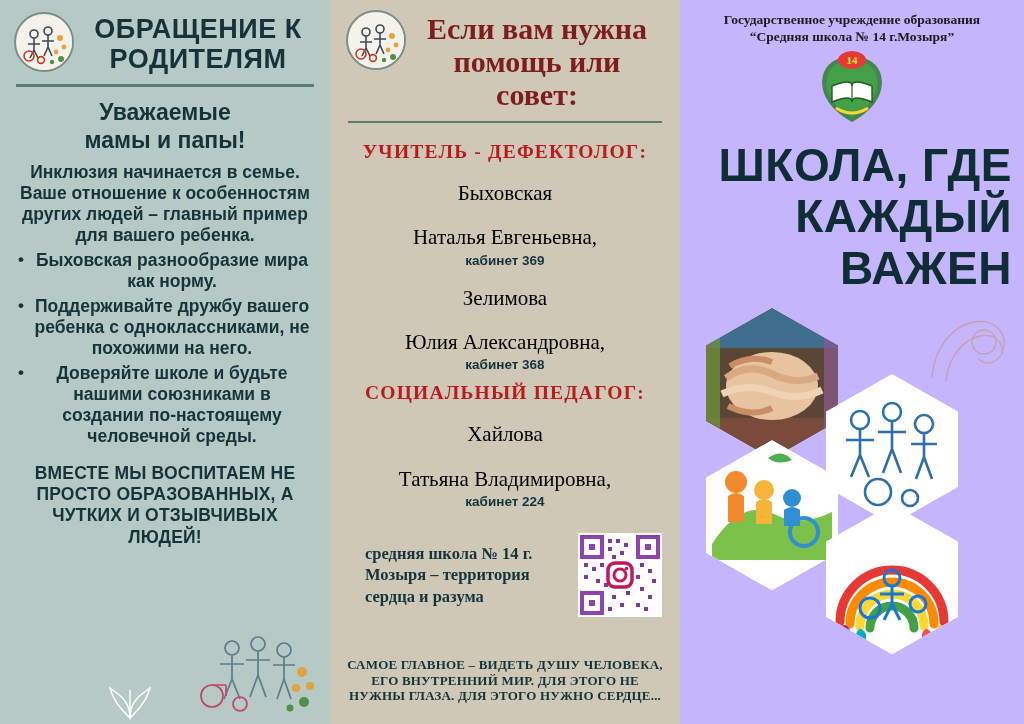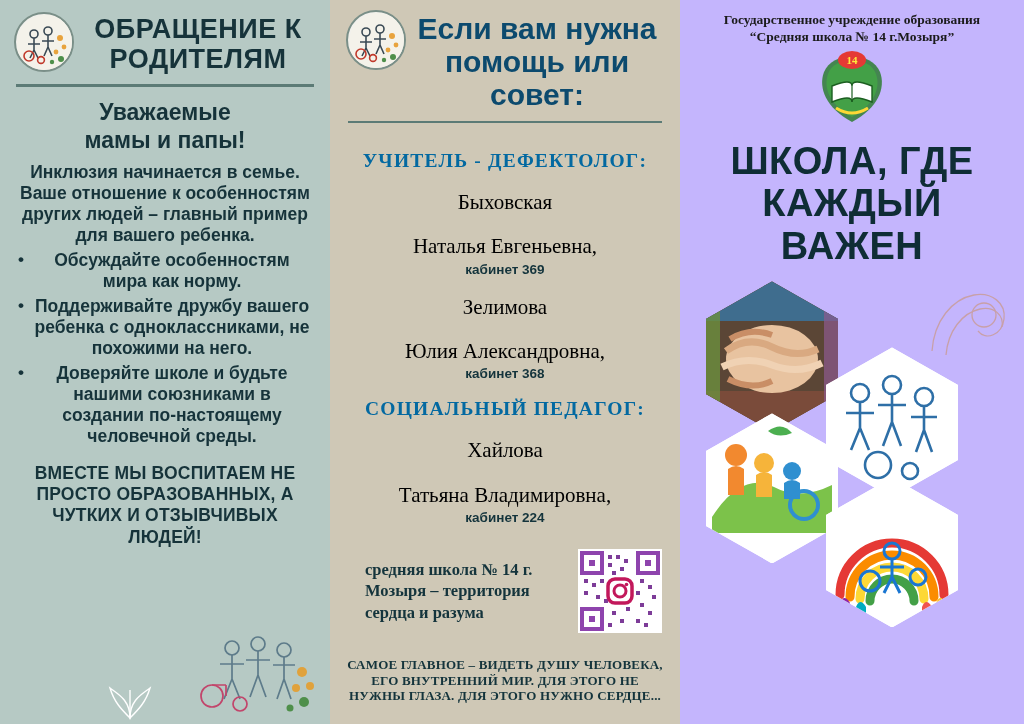--- a/index.html
+++ b/index.html
@@ -98,36 +98,36 @@
     position: relative;
     padding: 8px 16px;
     display: flex; flex-direction: column;
   }
   .p2-header {
     display: flex; align-items: flex-start; gap: 4px;
     padding-top: 2px;
   }
   .p2-title {
     flex: 1;
-    font-family: Liberation Sans, sans-serif;
+    font-family: Liberation Serif, serif;
     font-weight: bold;
     font-size: 30px;
     line-height: 1.1;
-    color: #0c4a6e;
+    color: #7f1d1d;
     text-align: center;
     padding-top: 2px;
   }
   .p2-body { text-align: center; color: #1c2e33; padding-top: 10px; }
   .role {
     font-family: "Liberation Serif", serif;
     font-weight: bold;
     font-size: 19.5px;
     letter-spacing: 1.2px;
-    color: #0369a1;
-    margin-top: 17px;
+    color: #b91c1c;
+    margin-top: 8px;
   }
   .name {
     font-family: "Liberation Serif", serif;
     font-size: 21px;
     color: #000000;
     line-height: 1.35;
     margin-top: 16px;
   }
   .cabinet {
     font-family: "Liberation Sans", sans-serif;
@@ -185,24 +185,24 @@
     margin-top: 4px;
   }
   .emblem {
     width: 92px; height: 78px;
     margin-top: 4px;
     position: relative;
   }
   .p3-title {
     font-family: "Liberation Sans", sans-serif;
     font-weight: bold;
-    font-size: 38px;
+    font-size: 46px;
     line-height: 1.12;
     color: #0f2d35;
-    text-align: center;
+    text-align: right;
     margin-top: 12px;
     letter-spacing: 0.5px;
   }
   .p3-graphics {
     position: relative;
     width: 320px; height: 330px;
     margin-top: 14px;
   }
   .hex {
     position: absolute;
@@ -251,21 +251,21 @@
       </div>
       <div class="p1-title">ОБРАЩЕНИЕ К РОДИТЕЛЯМ</div>
     </div>
     <div class="rule"></div>
 
     <div class="p1-body">
       <div class="p1-salut" style="white-space:pre-line">Уважаемые
 мамы и папы!</div>
       <div class="p1-intro">Инклюзия начинается в семье. Ваше отношение к особенностям других людей – главный пример для вашего ребенка.</div>
       <ul class="p1-list">
-        <li>Обсуждайте особенностям мира как норму.</li>
+        <li>Быховская разнообразие мира как норму.</li>
         <li>Поддерживайте дружбу вашего ребенка с одноклассниками, не похожими на него.</li>
         <li>Доверяйте школе и будьте нашими союзниками в создании по-настоящему человечной среды.</li>
       </ul>
       <div class="p1-final">ВМЕСТЕ МЫ ВОСПИТАЕМ НЕ ПРОСТО ОБРАЗОВАННЫХ, А ЧУТКИХ И ОТЗЫВЧИВЫХ ЛЮДЕЙ!</div>
     </div>
 
     <div class="p1-art2">
       <svg viewBox="0 0 60 50" width="60" height="50" aria-hidden="true">
         <g fill="none" stroke="#ffffff" stroke-width="1.4">
           <path d="M30 48 C30 30 18 24 10 18 C14 32 22 40 30 48Z"></path>

